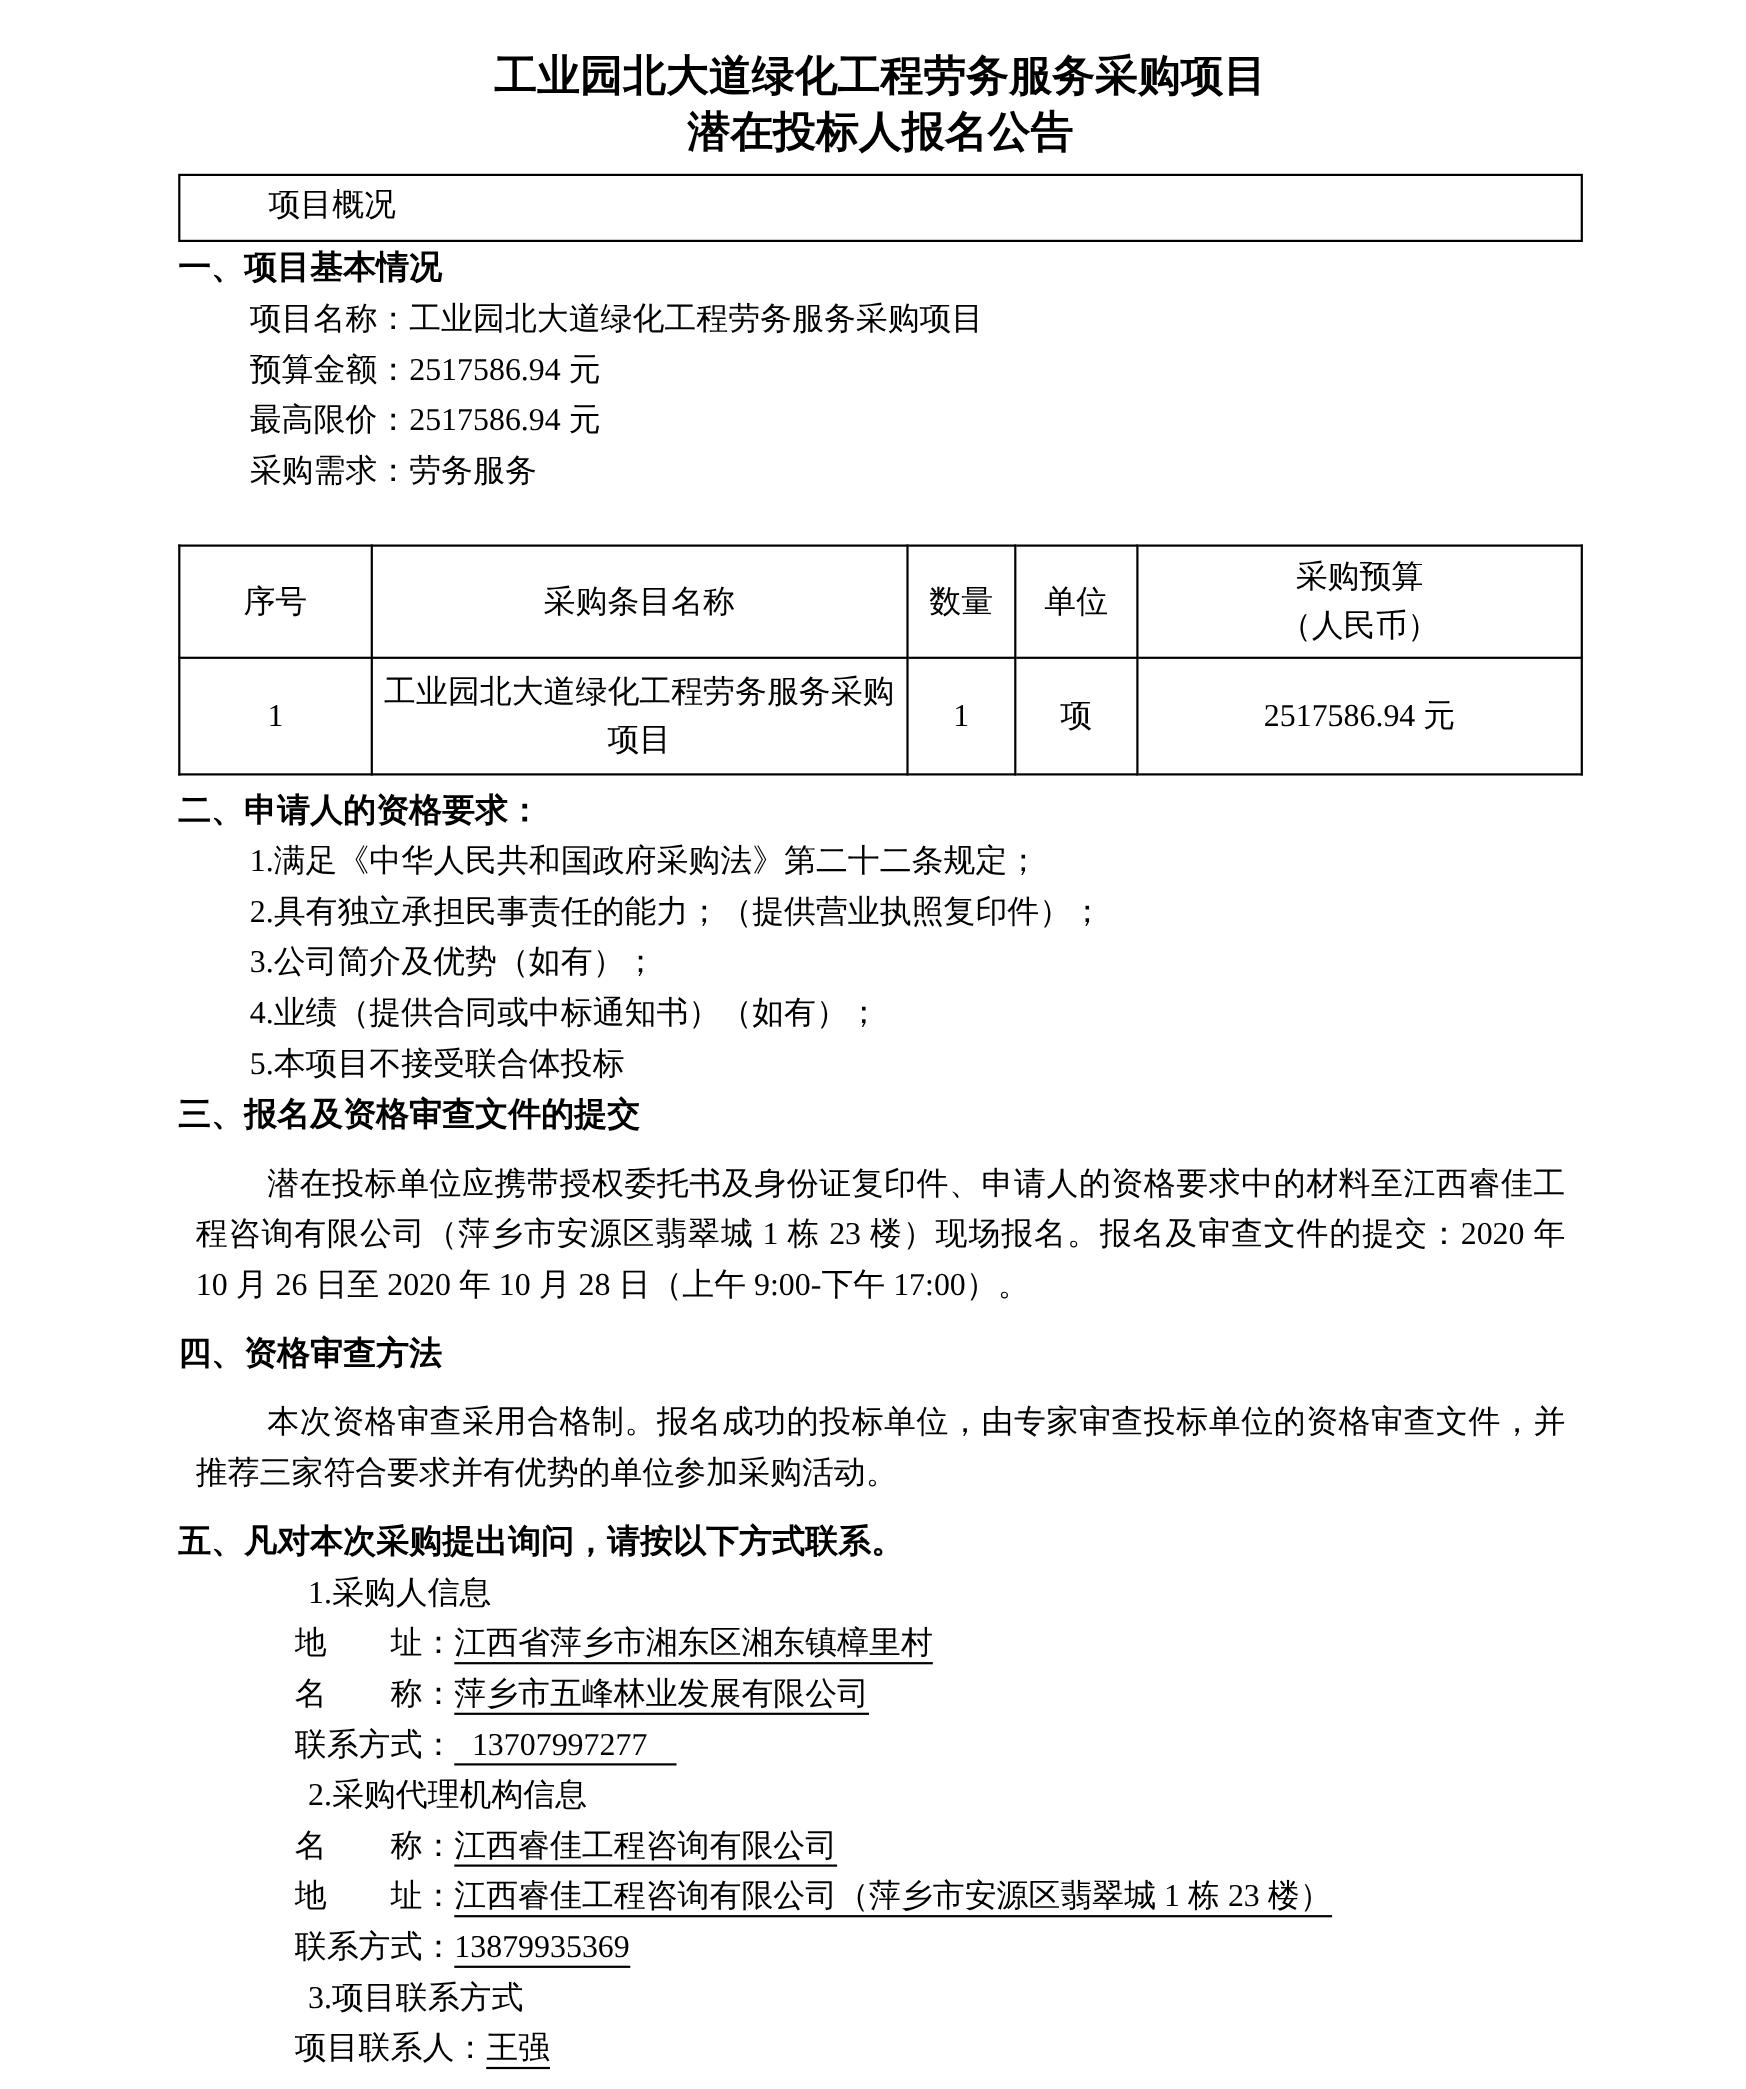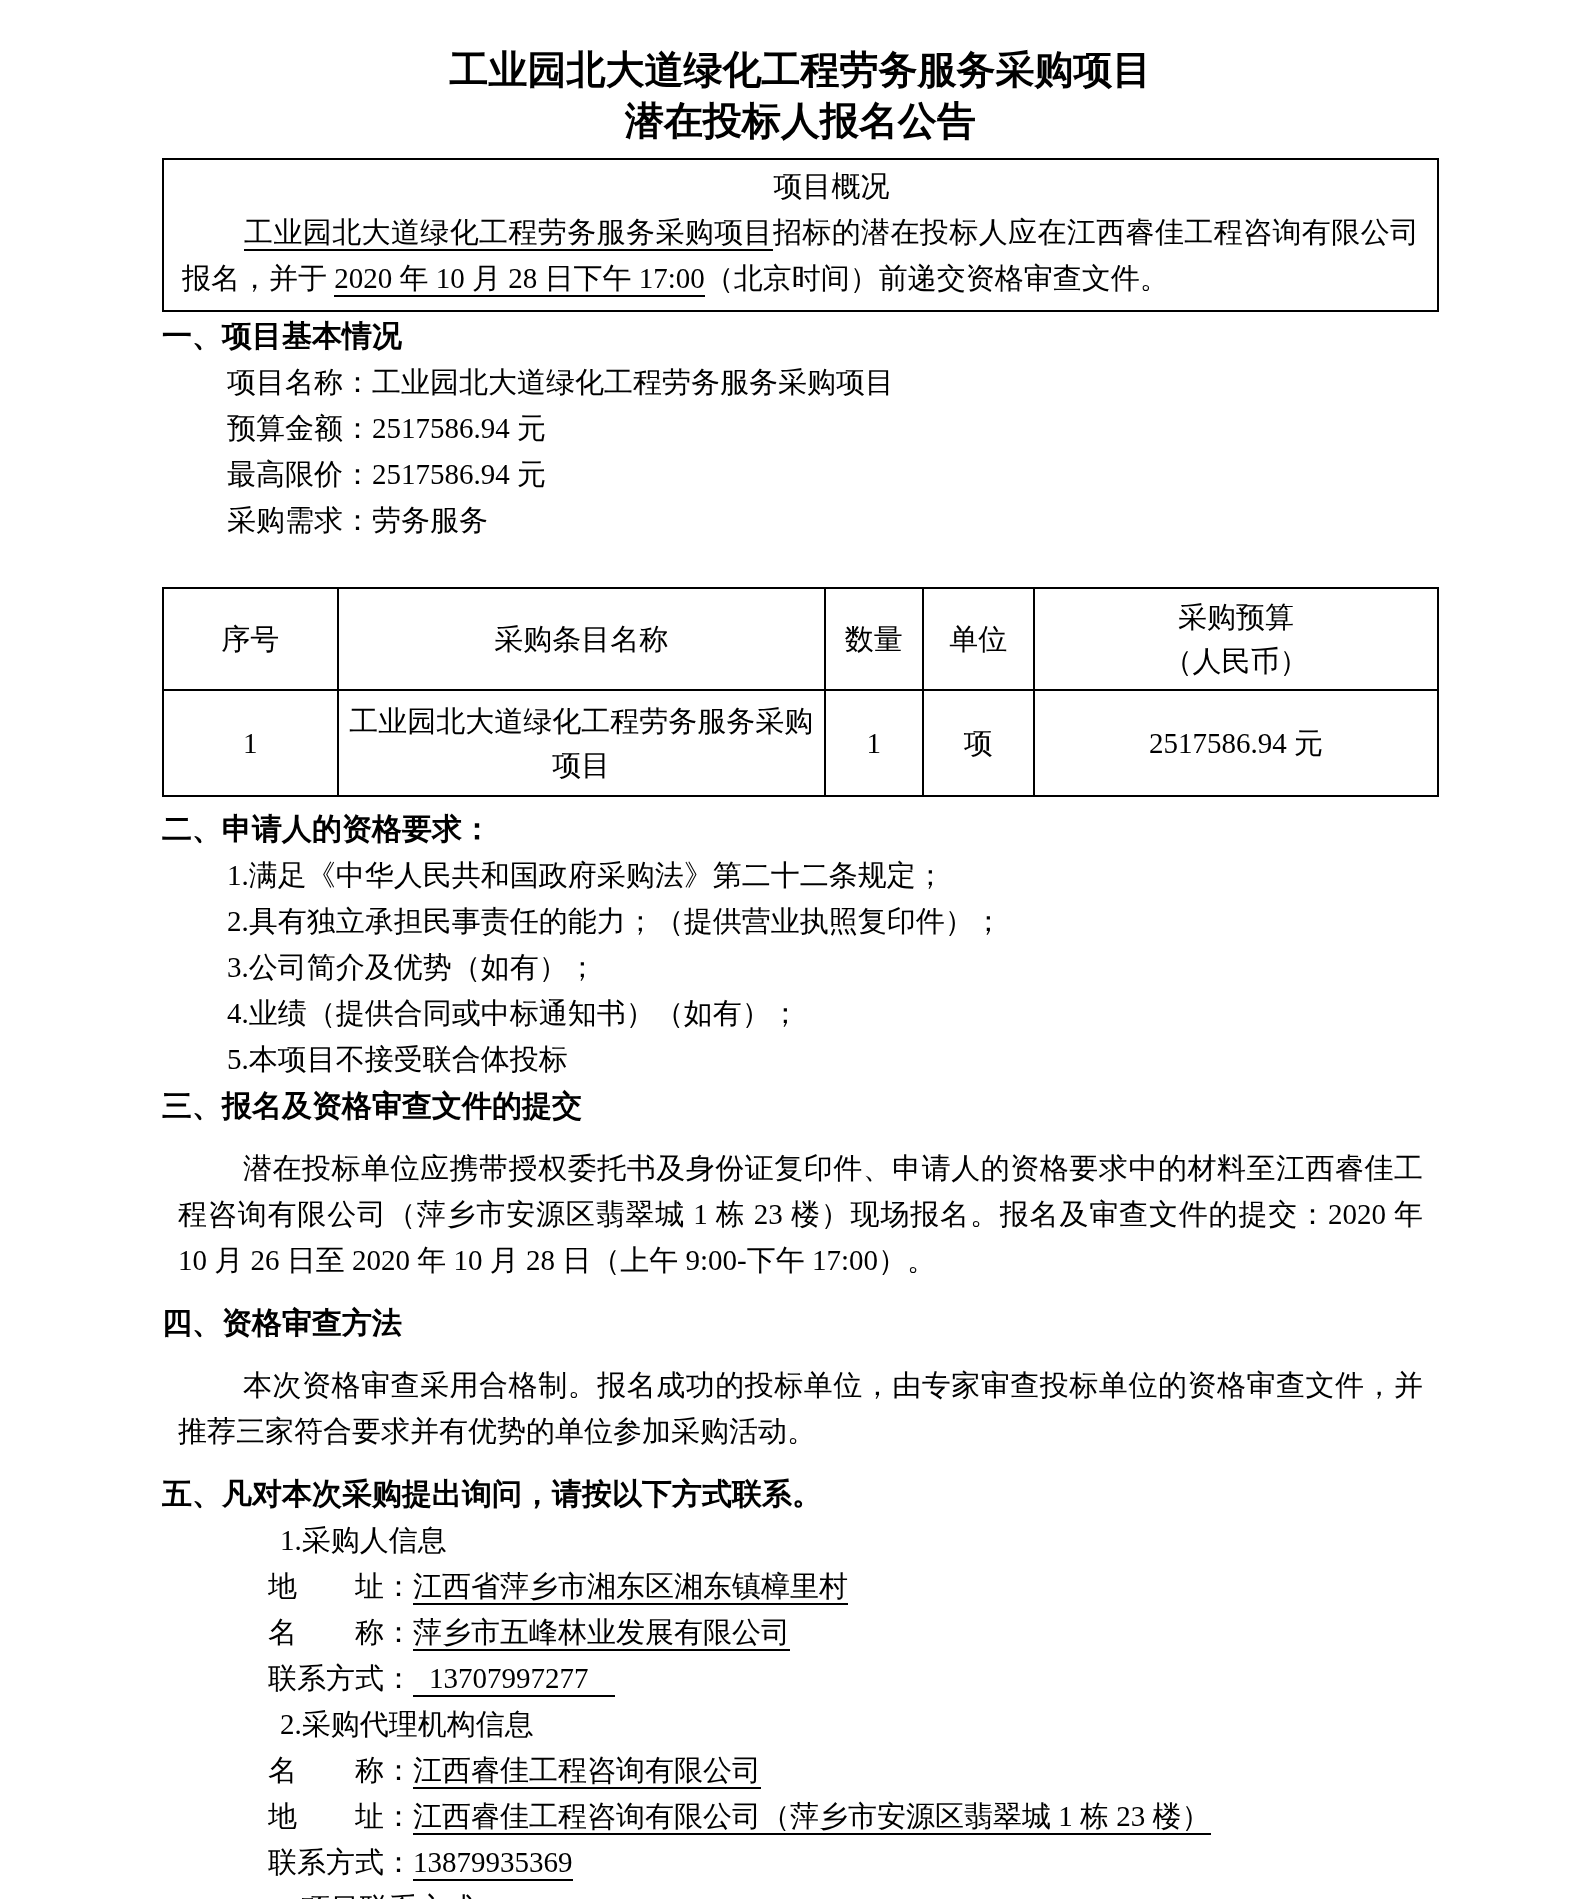--- a/index.html
+++ b/index.html
@@ -16,21 +16,21 @@
   .doc-title {
     font-size: 39px; line-height: 51px;
     font-weight: bold; text-align: center;
     margin: 0 0 12px 0;
   }
   .overview-box {
     border: 2px solid #000000;
     padding: 3px 18px 9px 18px;
     margin: 4px 0 0 0;
   }
-  .ov-label { margin: 0; text-indent: 62px; text-align: center; }
+  .ov-label { margin: 0; text-indent: 62px; }
   .ov-para  { margin: 0; text-indent: 62px; text-align: justify; }
   .sec-heading {
     font-family: "Liberation Sans", "DejaVu Sans", sans-serif;
     font-weight: bold; font-size: 30px; line-height: 47px;
     margin: 0;
   }
   .ind  { margin: 0; padding-left: 65px; }
   .para { margin: 16px; text-indent: 65px; text-align: justify; }
   .sub-title { margin: 0; padding-left: 118px; }
   .sub-line  { margin: 0; padding-left: 106px; }
@@ -62,21 +62,20 @@
 
 <div class="page">
 
   <h1 class="doc-title">
     <div>工业园北大道绿化工程劳务服务采购项目</div>
     <div>潜在投标人报名公告</div>
   </h1>
 
   <div class="overview-box">
     <p class="ov-label">项目概况</p>
-    <p class="ov-para"><span class="u">工业园北大道绿化工程劳务服务采购项目</span><span>招标的潜在投标人应在江西睿佳工程咨询有限公司报名，并于 </span><span class="u">2020 年 10 月 28 日下午 17:00</span><span>（北京时间）前递交资格审查文件。</span></p>
   </div>
 
   <h2 class="sec-heading">一、项目基本情况</h2>
   <p class="ind">项目名称：工业园北大道绿化工程劳务服务采购项目</p>
   <p class="ind">预算金额：2517586.94 元</p>
   <p class="ind">最高限价：2517586.94 元</p>
   <p class="ind">采购需求：劳务服务</p>
 
   <table class="items">
     <colgroup>

